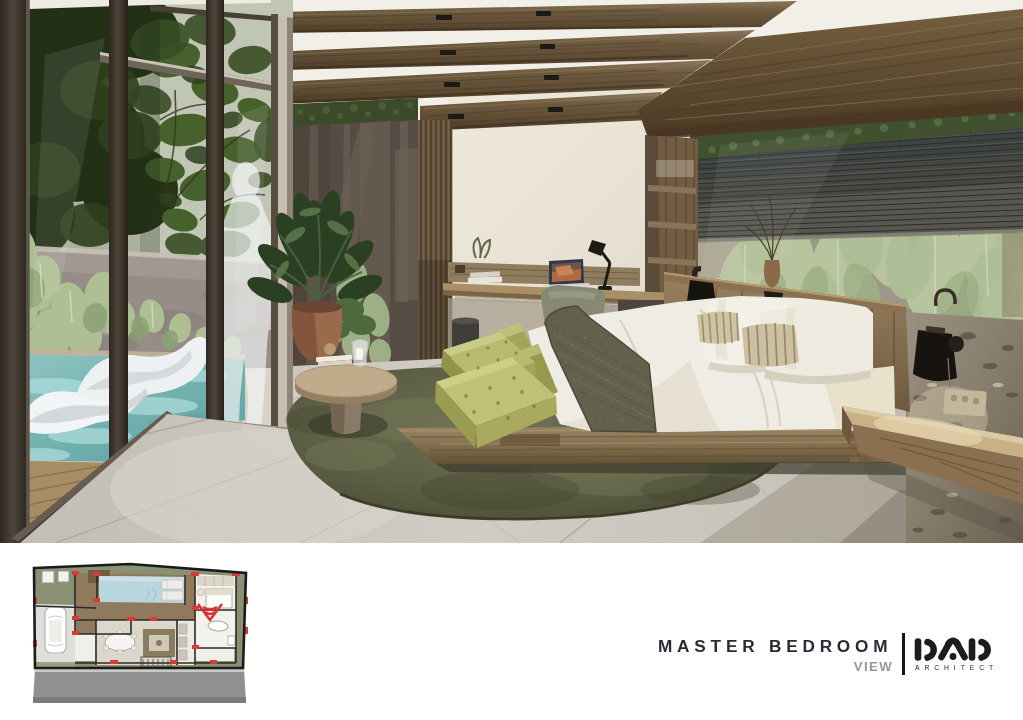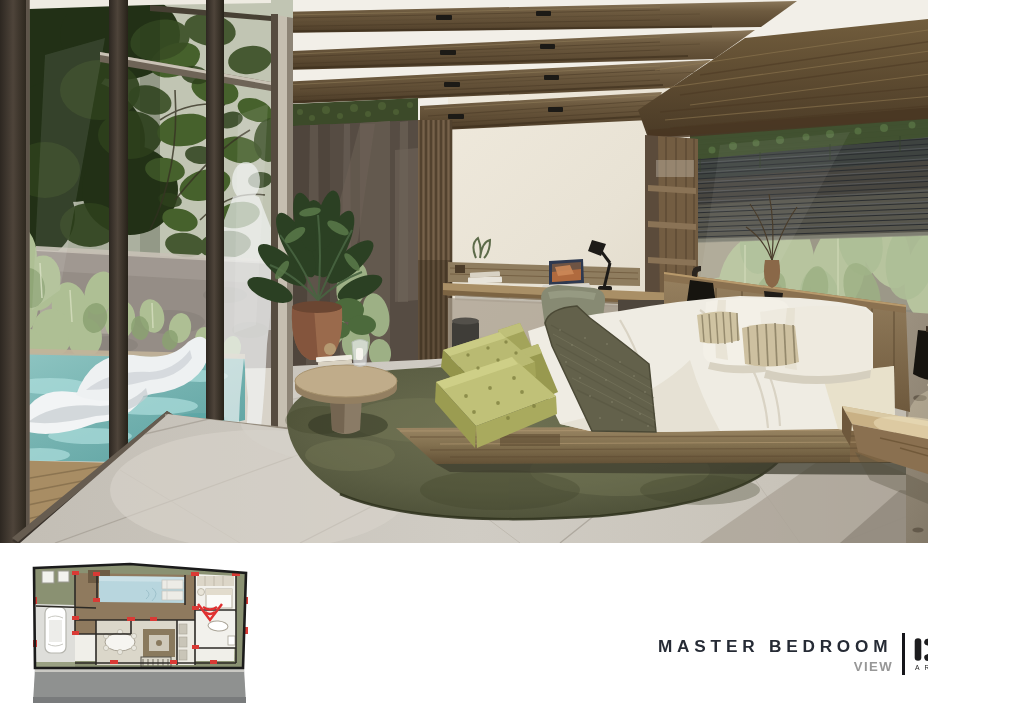--- a/index.html
+++ b/index.html
@@ -1,15 +1,15 @@
 <!DOCTYPE html>
 <html><head><meta charset="utf-8">
 <style>
 html,body{margin:0;padding:0;background:#fff;}
-#page{position:relative;width:928px;height:720px;overflow:hidden;background:#bef264;font-family:"Liberation Sans",sans-serif;}
+#page{position:relative;width:1023px;height:720px;overflow:hidden;background:#bef264;font-family:"Liberation Sans",sans-serif;}
 #page svg{position:absolute;left:0;top:0;}
 </style></head>
 <body>
 <div id="page">
 <svg width="1023" height="720" viewBox="0 0 1023 720">
 <defs>
 <linearGradient id="wallg" x1="0" y1="0" x2="1" y2="1">
  <stop offset="0" stop-color="#efe9dc"></stop>
           <stop offset="0.5" stop-color="#e8e2d4"></stop>
           <stop offset="1" stop-color="#ddd5c4"></stop>

